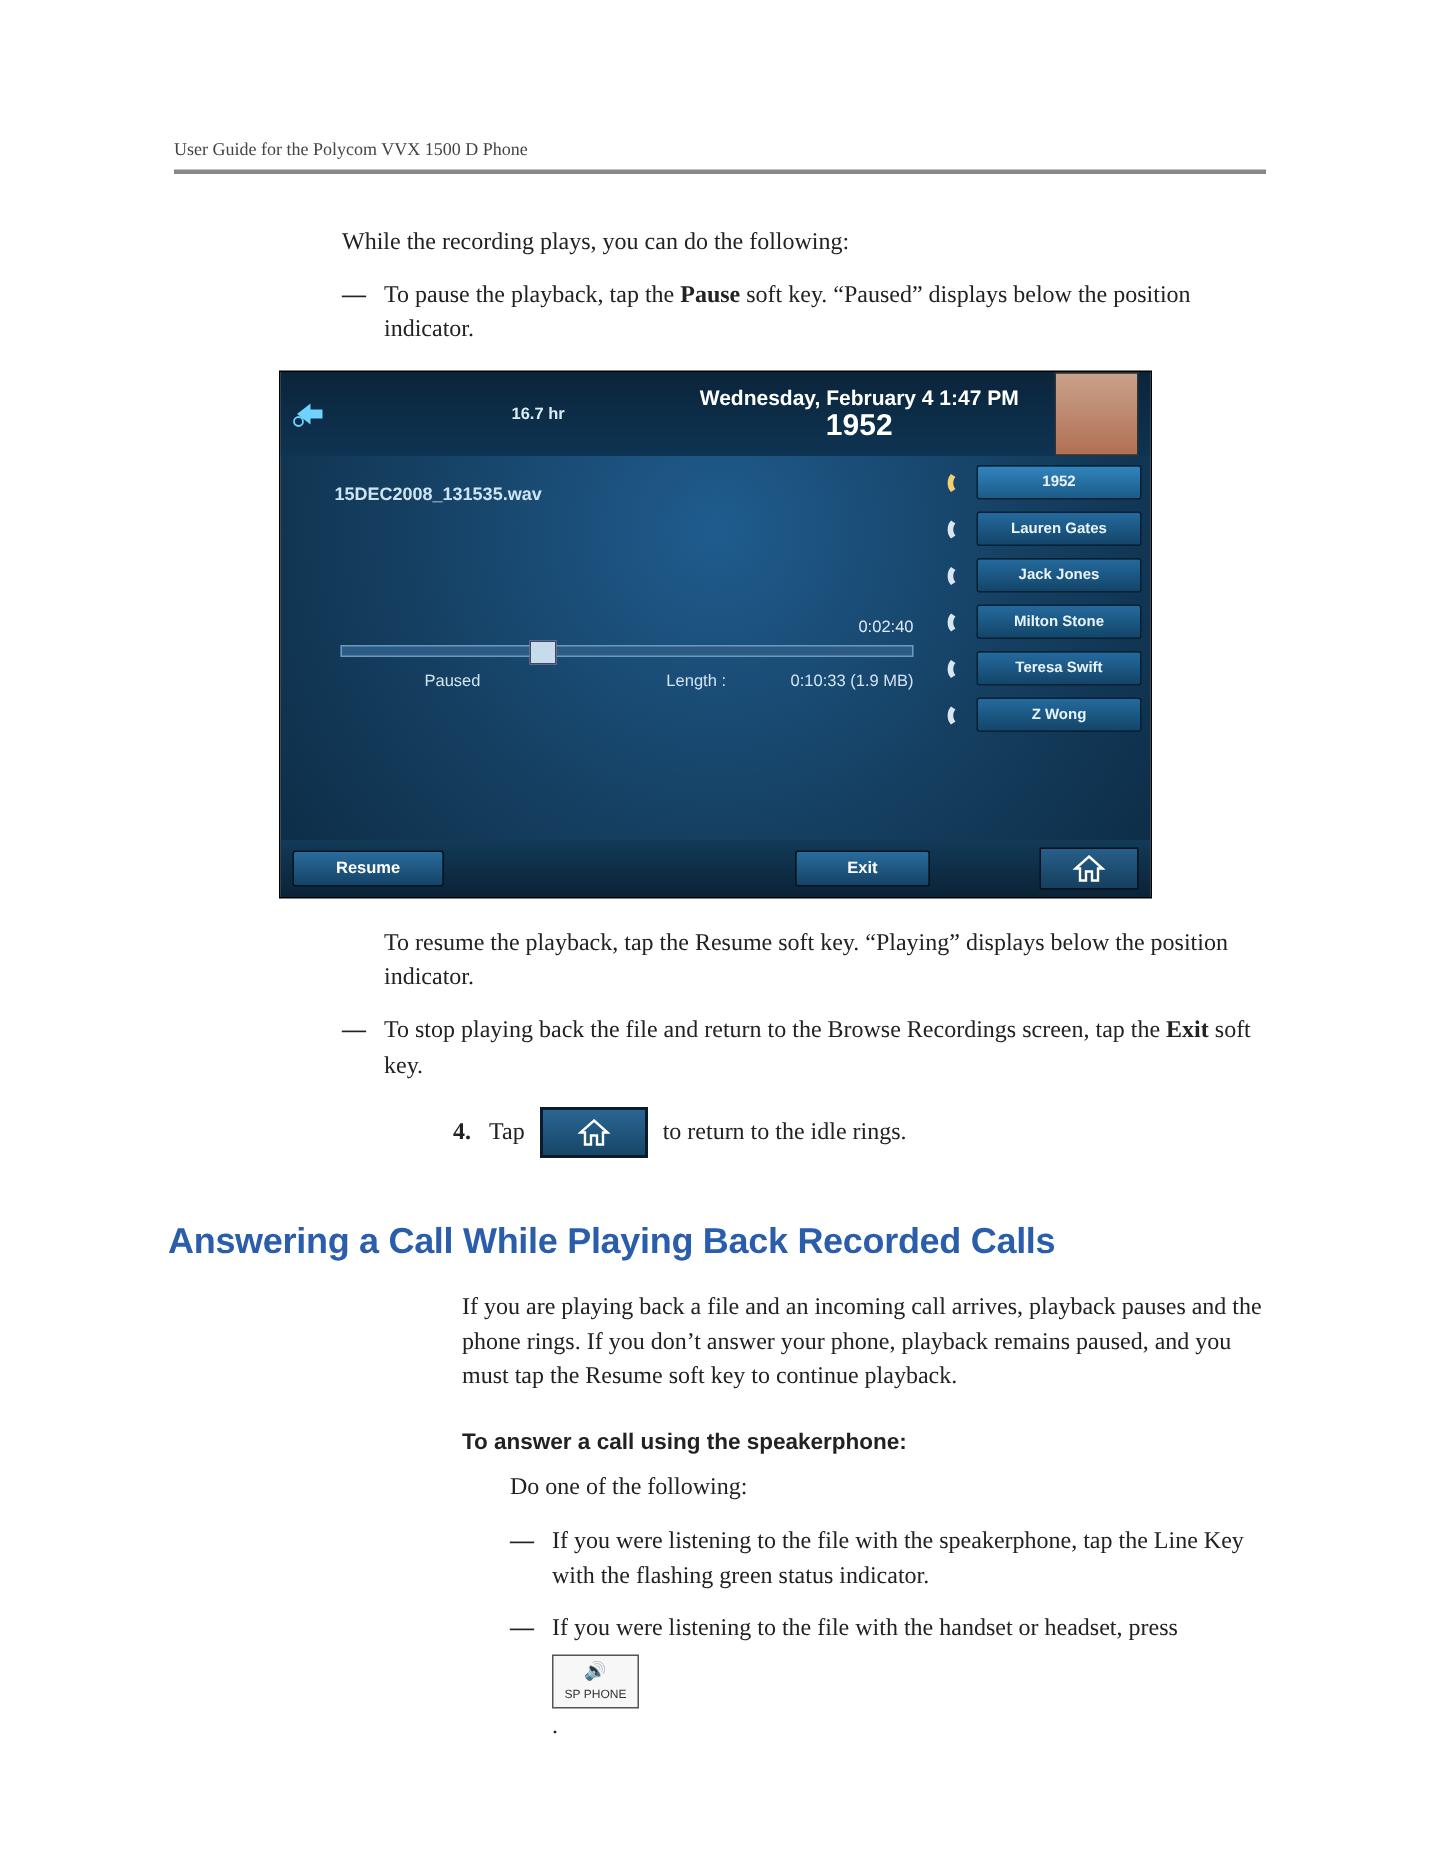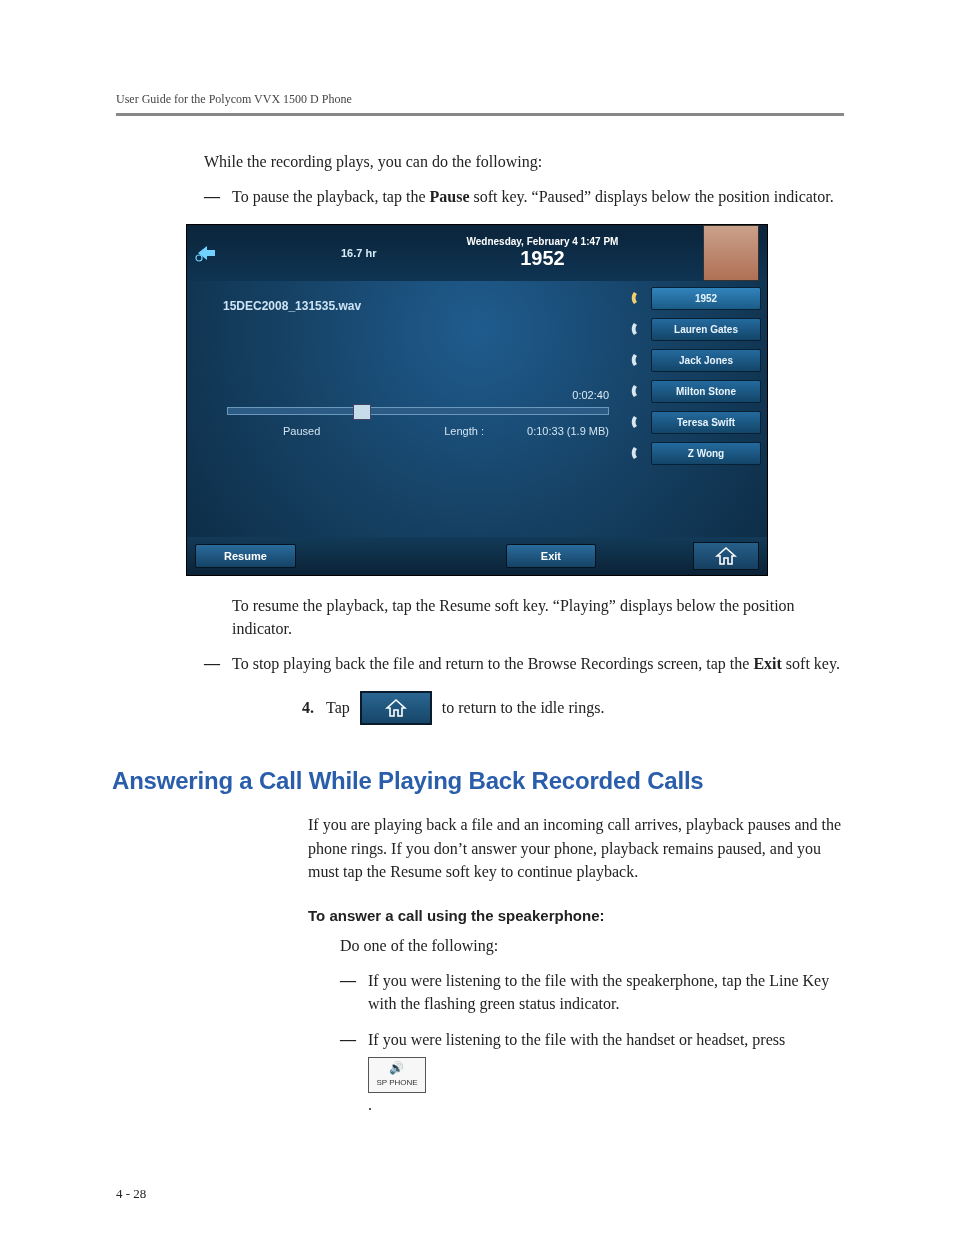--- a/index.html
+++ b/index.html
@@ -19,21 +19,21 @@
     color: #444;
     margin-bottom: 6px;
   }
   .head-rule {
     border: none;
     height: 2.5px;
     background: #888;
     margin: 0 0 34px 0;
   }
   .body-block {
-    margin-left: 88px;
+    margin-left: 112px;
     font-size: 16px;
     line-height: 1.45;
   }
   .body-block p { margin: 0 0 12px 0; }
   .dash-list {
     list-style: none;
     padding-left: 0;
     margin: 0 0 16px 0;
   }
   .dash-list li {
@@ -169,20 +169,21 @@
   .contact-btn.active { background: linear-gradient(#3184bd, #1b5b87); }
   .phone-bottom {
     position: absolute;
     left: 0; right: 0; bottom: 0;
     height: 38px;
     background: linear-gradient(#123a58, #0b2236);
     display: flex;
     align-items: center;
     padding: 0 8px;
     box-sizing: border-box;
+    gap: 24px;
   }
   .softkey {
     background: linear-gradient(#2a6b9b, #154367);
     border: 1px solid #05131f;
     color: #fff;
     font-size: 11px;
     font-weight: bold;
     padding: 5px 28px;
     border-radius: 2px;
   }
@@ -273,21 +274,21 @@
   <div class="phone-shot">
     <div class="phone-top">
       <div class="phone-arrow-icon">
         <svg width="24" height="20" viewBox="0 0 24 20">
             <path d="M3 10 L12 3 L12 7 L20 7 L20 13 L12 13 L12 17 Z" fill="#6fd2ff"></path>
             <circle cx="4" cy="15" r="3" fill="none" stroke="#6fd2ff" stroke-width="1.2"></circle>
           </svg>
       </div>
       <div style="font-size:11px;color:#d9ecf8;font-weight:bold;">16.7 hr</div>
       <div class="phone-header-text" style="margin-left:90px;">
-        <div style="font-size:10px;">Wednesday, February 4  1:47 PM</div>
+        <div style="font-size:14px;">Wednesday, February 4  1:47 PM</div>
         <div class="ext">1952</div>
       </div>
       <div class="phone-avatar"></div>
     </div>
 
     <div class="phone-main">
       <div class="phone-center">
         <div class="filename-row">15DEC2008_131535.wav</div>
         <div class="pos-row">0:02:40</div>
         <div class="slider">

